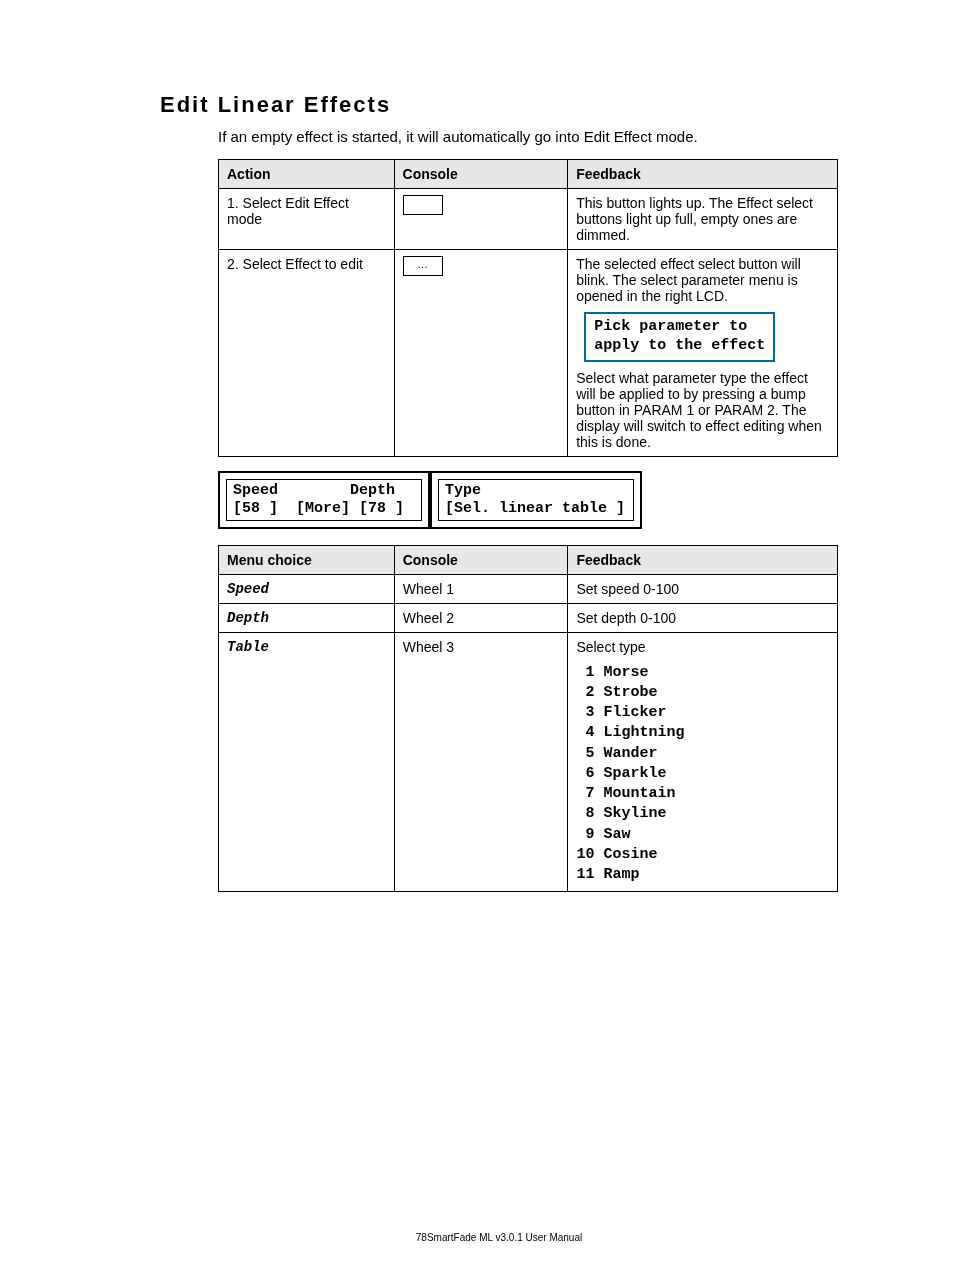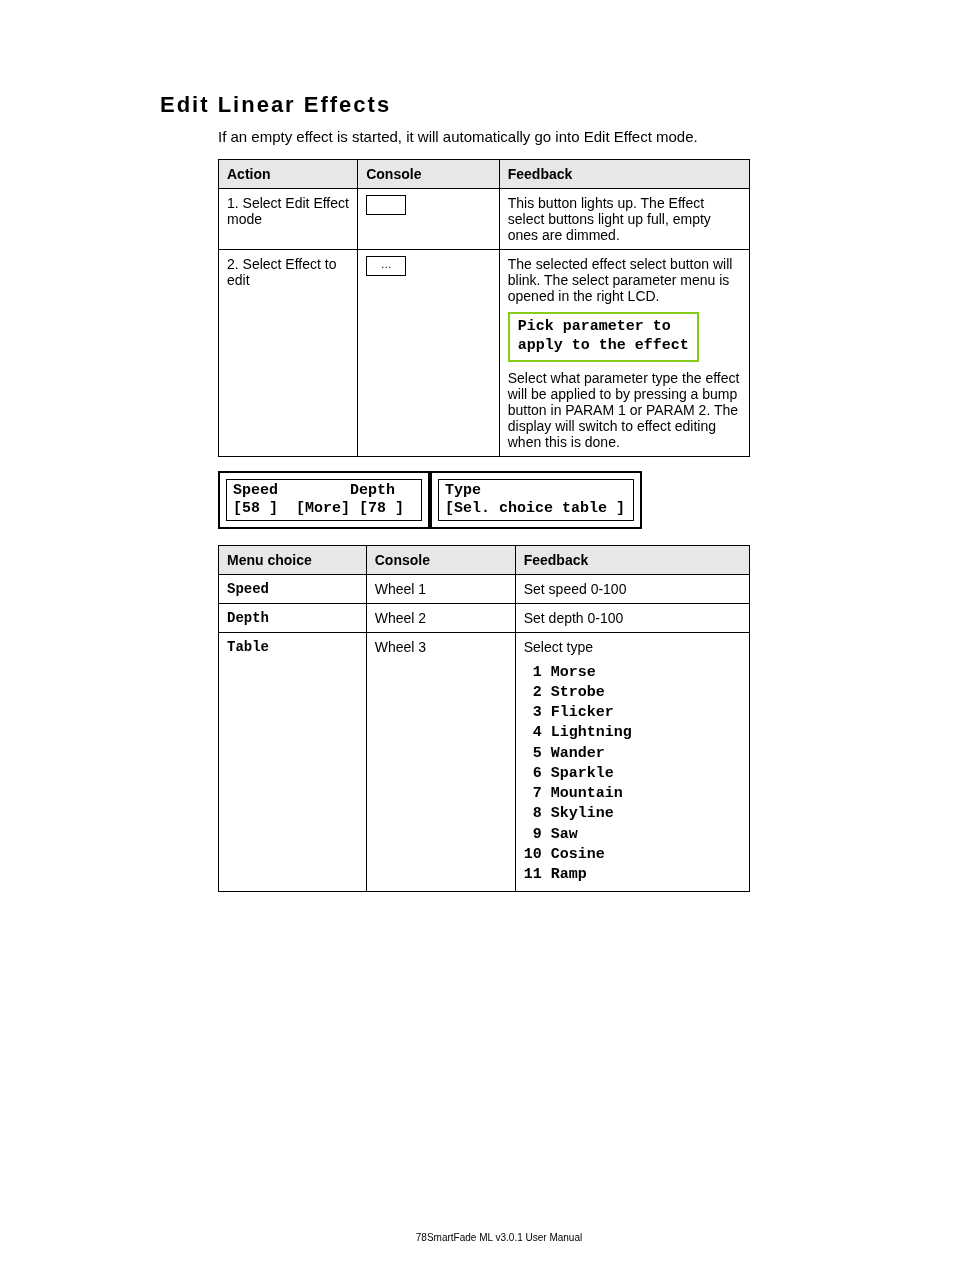--- a/index.html
+++ b/index.html
@@ -19,21 +19,21 @@
     letter-spacing: 2px;
     font-weight: bold;
     margin: 8px 0 10px 0;
   }
   .intro {
     font-size: 15px;
     margin: 0 0 14px 58px;
   }
   table {
     border-collapse: collapse;
-    width: 532px;
+    width: 620px;
     margin-left: 58px;
     margin-bottom: 14px;
   }
   th, td {
     border: 1px solid #000;
     padding: 6px 8px;
     font-size: 14px;
     text-align: left;
     vertical-align: top;
   }
@@ -53,23 +53,23 @@
     vertical-align: middle;
   }
   .console-btn.dots::before {
     content: "\2026";
     display: block;
     line-height: 14px;
     text-align: center;
     font-size: 11px;
   }
   .lcd-inset {
-    border: 2px solid #84cc16;
+    border: 2px solid #0369a1;
     padding: 4px 8px;
-    margin: 8px 0;
+    margin: 8px 8px;
     font-family: "Courier New", Courier, monospace;
     font-size: 15px;
     font-weight: bold;
     line-height: 1.25;
     display: inline-block;
   }
   .lcd-row {
     display: flex;
     margin: 0 0 16px 58px;
   }
@@ -84,20 +84,21 @@
     padding: 2px 6px 2px 6px;
     font-family: "Courier New", Courier, monospace;
     font-size: 15px;
     font-weight: bold;
     line-height: 1.2;
     white-space: pre;
   }
   .mono {
     font-family: "Courier New", Courier, monospace;
     font-weight: bold;
+    font-style: italic;
   }
   .mono-list {
     font-family: "Courier New", Courier, monospace;
     font-weight: bold;
     font-size: 15px;
     line-height: 1.35;
     white-space: pre;
     margin-top: 8px;
   }
   .footer {
@@ -153,21 +154,21 @@
     </tbody>
   </table>
 
   <div class="lcd-row">
     <div class="lcd-box">
       <div class="lcd-inner">Speed        Depth
 [58 ]  [More] [78 ]</div>
     </div>
     <div class="lcd-box">
       <div class="lcd-inner">Type
-[Sel. choice table ]</div>
+[Sel. linear table ]</div>
     </div>
   </div>
 
   <table>
     <colgroup>
         <col class="c1">
         <col class="c2">
         <col class="c3">
       </colgroup>
     <thead>

